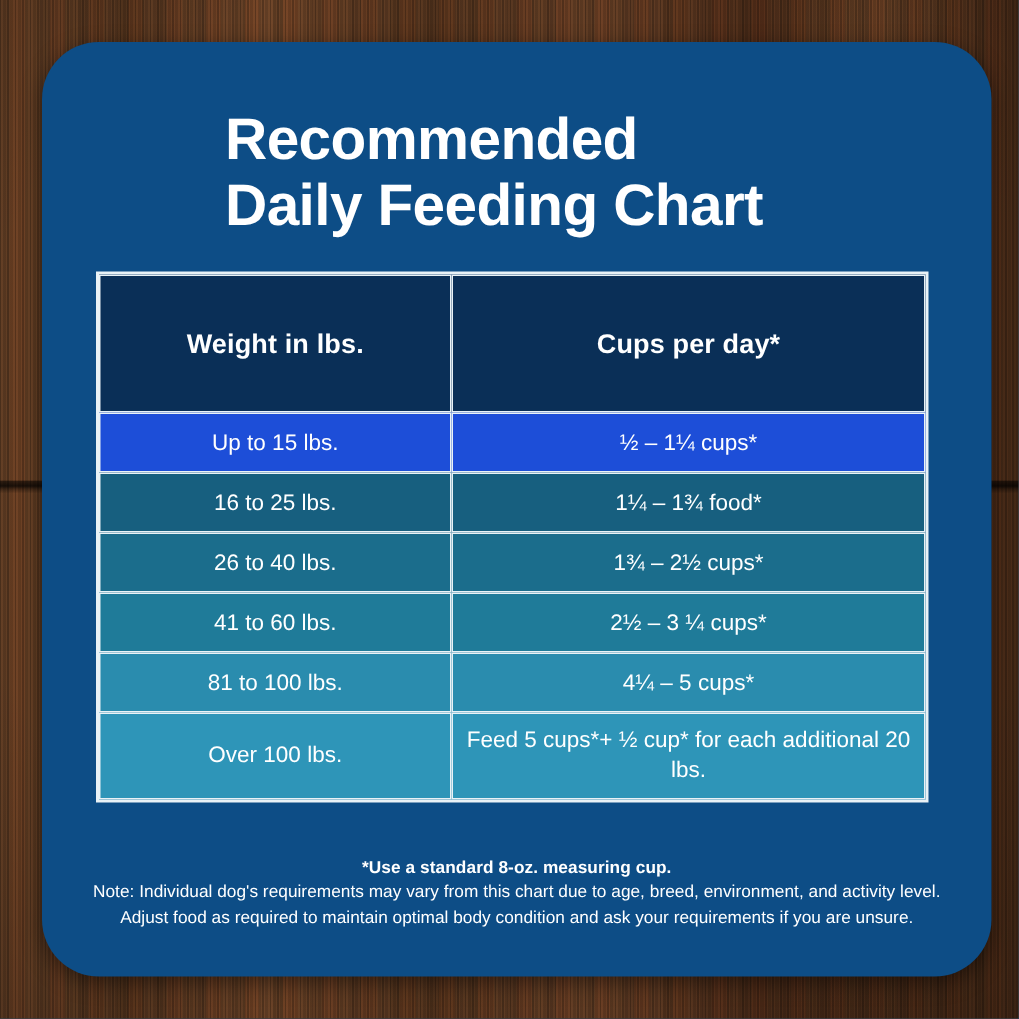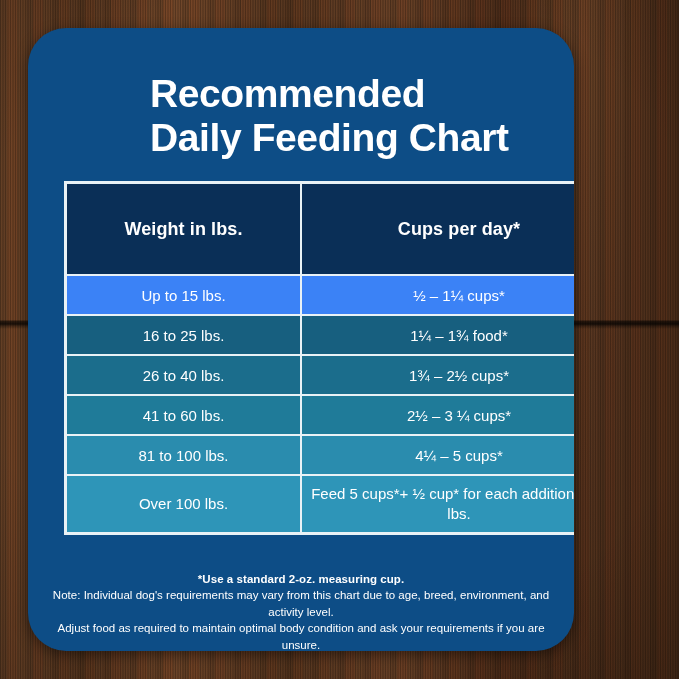--- a/index.html
+++ b/index.html
@@ -53,21 +53,21 @@
       radial-gradient(ellipse 120% 110% at 50% 45%,
         rgba(0,0,0,0) 45%, rgba(0,0,0,0.30) 85%, rgba(0,0,0,0.48) 100%);
     pointer-events: none;
   }
 
   
   #feeding-card {
     position: absolute;
     left: 28px;
     top: 28px;
-    width: 546px;
+    width: 633px;
     height: 623px;
     background: #0d4d86;
     border-radius: 38px;
     box-shadow: 0 4px 14px rgba(0,0,0,0.45);
     box-sizing: border-box;
     overflow: hidden;
   }
 
   
   #chart-title {
@@ -117,21 +117,21 @@
     font-size: 15px;
     font-weight: 400;
   }
   #feeding-table tbody tr.row-last td {
     height: 58px;
     line-height: 1.32;
   }
 
   
   .band-0 { background: #0a2f57; }
-  .band-1 { background: #3b82f6; }
+  .band-1 { background: #1d4ed8; }
   .band-2 { background: #175f7f; }
   .band-3 { background: #1b6d8c; }
   .band-4 { background: #1f7b99; }
   .band-5 { background: #2585a6; }
   .band-6 { background: #2a8cae; }
   .band-7 { background: #2e95b8; }
 
   
   #footnotes {
     position: absolute;
@@ -202,18 +202,18 @@
         <td class="band-6">4¼ – 5 cups*</td>
       </tr>
       <tr class="row-6 row-last">
         <td class="band-7">Over 100 lbs.</td>
         <td class="band-7">Feed 5 cups*+ ½ cup* for each additional 20 lbs.</td>
       </tr>
     </tbody>
   </table>
 
   <div id="footnotes">
-    <p id="footnote-cup">*Use a standard 2-oz. measuring cup.</p>
+    <p id="footnote-cup">*Use a standard 8-oz. measuring cup.</p>
     <span class="footnote-note">Note: Individual dog's requirements may vary from this chart due to age, breed, environment, and activity level.</span>
     <span class="footnote-note">Adjust food as required to maintain optimal body condition and ask your requirements if you are unsure.</span>
   </div>
 
 </div>
 
 </body></html>

